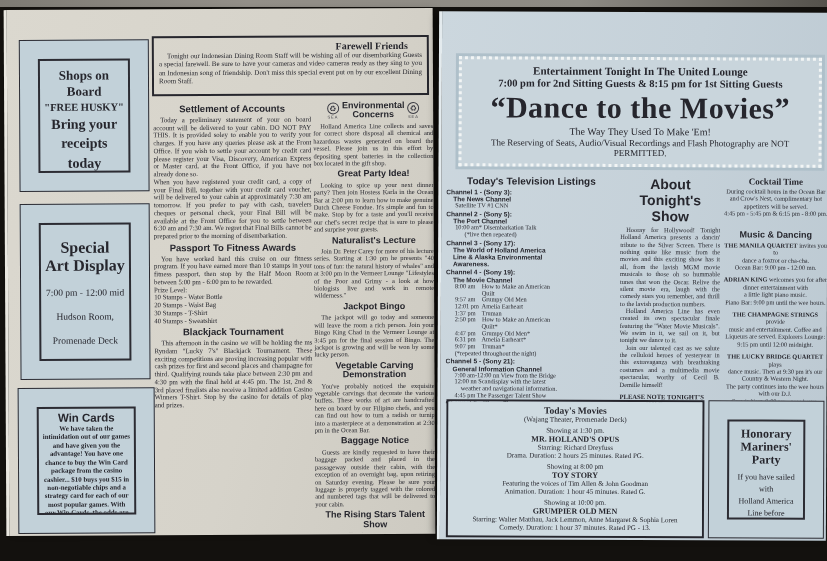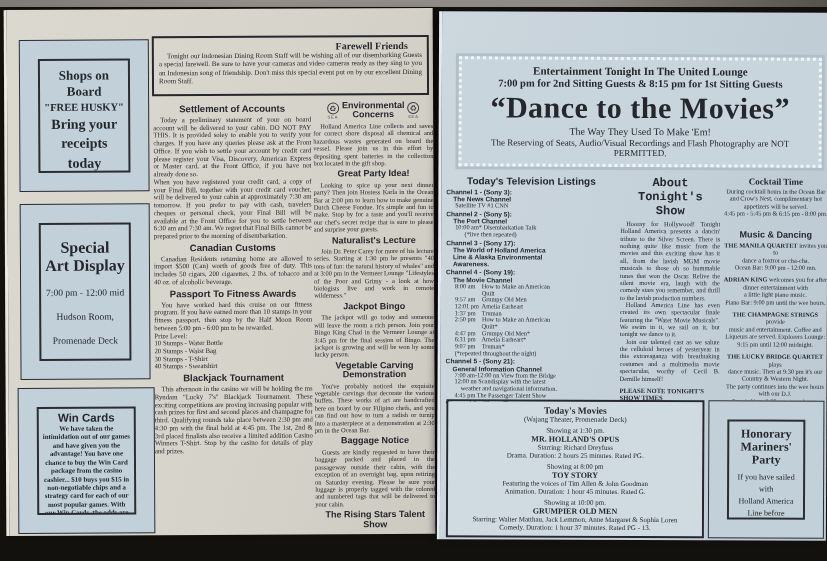--- a/index.html
+++ b/index.html
@@ -63,21 +63,21 @@
   .mq3 { font-size:10px; font-weight:normal; }
   .mq4 { font-size:9px; }
   
   .tv-t { font-family:"Liberation Sans","DejaVu Sans",sans-serif; font-weight:bold;
     font-size:10px; text-align:center; margin:0 0 2px; }
   .ch { margin-bottom:1px; }
   .ch-name { font-family:"Liberation Sans","DejaVu Sans",sans-serif; font-weight:bold; font-size:6.6px; line-height:1.1; }
   .ch-sub { font-family:"Liberation Sans","DejaVu Sans",sans-serif; font-weight:bold; font-size:6.5px; line-height:1.1; padding-left:7px; white-space:pre-line; }
   .ch-det { font-size:6.3px; line-height:1.06; padding-left:9px; white-space:pre-wrap; }
   
-  .ab-t { font-family:Liberation Mono, monospace; font-weight:bold; font-size:12px; text-align:center; margin:0 0 2px; }
+  .ab-t { font-family:Liberation Sans, sans-serif; font-weight:bold; font-size:14px; text-align:center; margin:0 0 2px; }
   .ab-p { font-size:6.4px; line-height:1.15; text-align:justify; text-indent:6px; margin:0; }
   .ab-nt { font-size:6.6px; font-weight:bold; text-align:left; margin:5px 0 1px; }
   .ab-nl { font-size:6.6px; font-weight:bold; text-align:center; margin:0; }
   
   .ev-t { font-size:9px; font-weight:bold; text-align:center; margin:0 0 1px; }
   .ev-ts { font-family:"Liberation Sans","DejaVu Sans",sans-serif; font-weight:bold; font-size:9px; text-align:center; margin:12px 0 2px; }
   .ev-p { font-size:6.3px; line-height:1.18; text-align:center; white-space:pre-line; margin:0 0 5px; }
   .band { font-weight:bold; }
   
   .movies-in { background:#cfdbe1; text-align:center; padding:4px 6px; width:100%; height:100%; }
@@ -140,24 +140,20 @@
   <div class="sframe" style="left:145px; top:27px; width:277px; height:60px; padding:2px 5px;">
     <div class="h-serif fare-t">Farewell Friends</div>
     <p class="fare-b">Tonight our Indonesian Dining Room Staff will be wishing all of our disembarking Guests a special farewell. Be sure to have your cameras and video cameras ready as they sing to you an Indonesian song of friendship. Don't miss this special event put on by our excellent Dining Room Staff.</p>
   </div>
 
   <div class="col" style="left:146px; top:92px; width:158px; height:432px;">
     <div class="sec">
       <h3 class="h-sans">Settlement of Accounts</h3>
       <p class="bt">Today a preliminary statement of your on board account will be delivered to your cabin. DO NOT PAY THIS. It is provided soley to enable you to verify your charges. If you have any queries please ask at the Front Office. If you wish to settle your account by credit card please register your Visa, Discovery, American Express or Master card, at the Front Office, if you have not already done so.
 When you have registered your credit card, a copy of your Final Bill, together with your credit card voucher, will be delivered to your cabin at approximately 7:30 am tomorrow. If you prefer to pay with cash, travelers cheques or personal check, your Final Bill will be available at the Front Office for you to settle between 6:30 am and 7:30 am. We regret that Final Bills cannot be prepared prior to the morning of disembarkation.</p>
-    </div>
-    <div class="sec">
-      <h3 class="h-sans">Canadian Customs</h3>
-      <p class="bt">Canadian Residents returning home are allowed to import $500 (Can) worth of goods free of duty. This includes 50 cigars, 200 cigarettes, 2 lbs. of tobacco and 40 oz. of alcoholic beverage.</p>
     </div>
     <div class="sec">
       <h3 class="h-sans">Passport To Fitness Awards</h3>
       <p class="bt">You have worked hard this cruise on our fitness program. If you have earned more than 10 stamps in your fitness passport, then stop by the Half Moon Room between 5:00 pm - 6:00 pm to be rewarded.
 Prize Level:
 10 Stamps - Water Bottle
 20 Stamps - Waist Bag
 30 Stamps - T-Shirt
 40 Stamps - Sweatshirt</p>
     </div>

